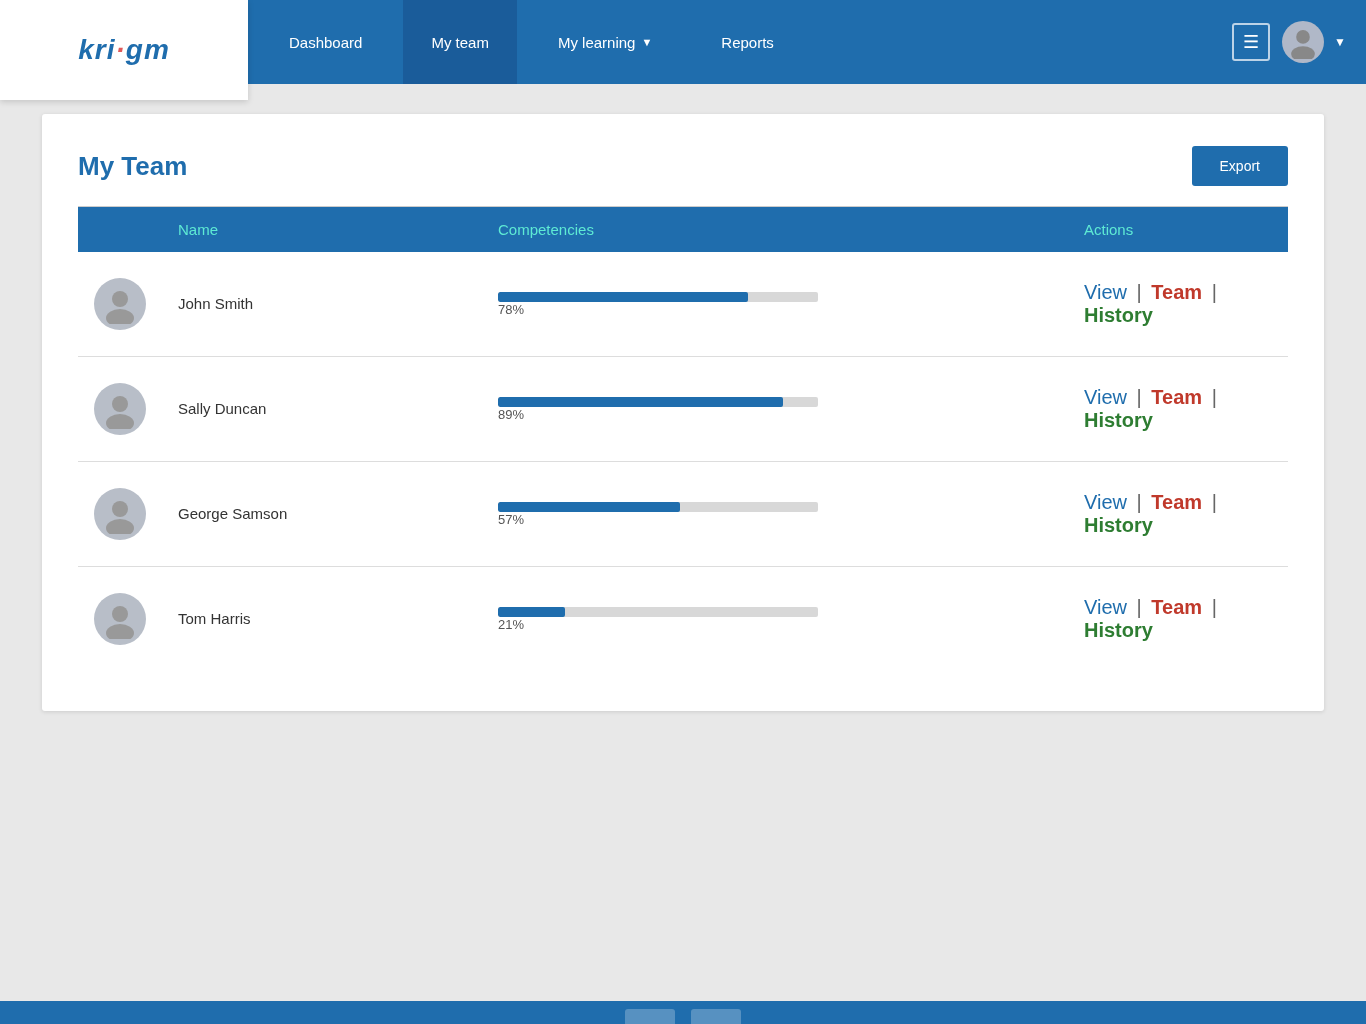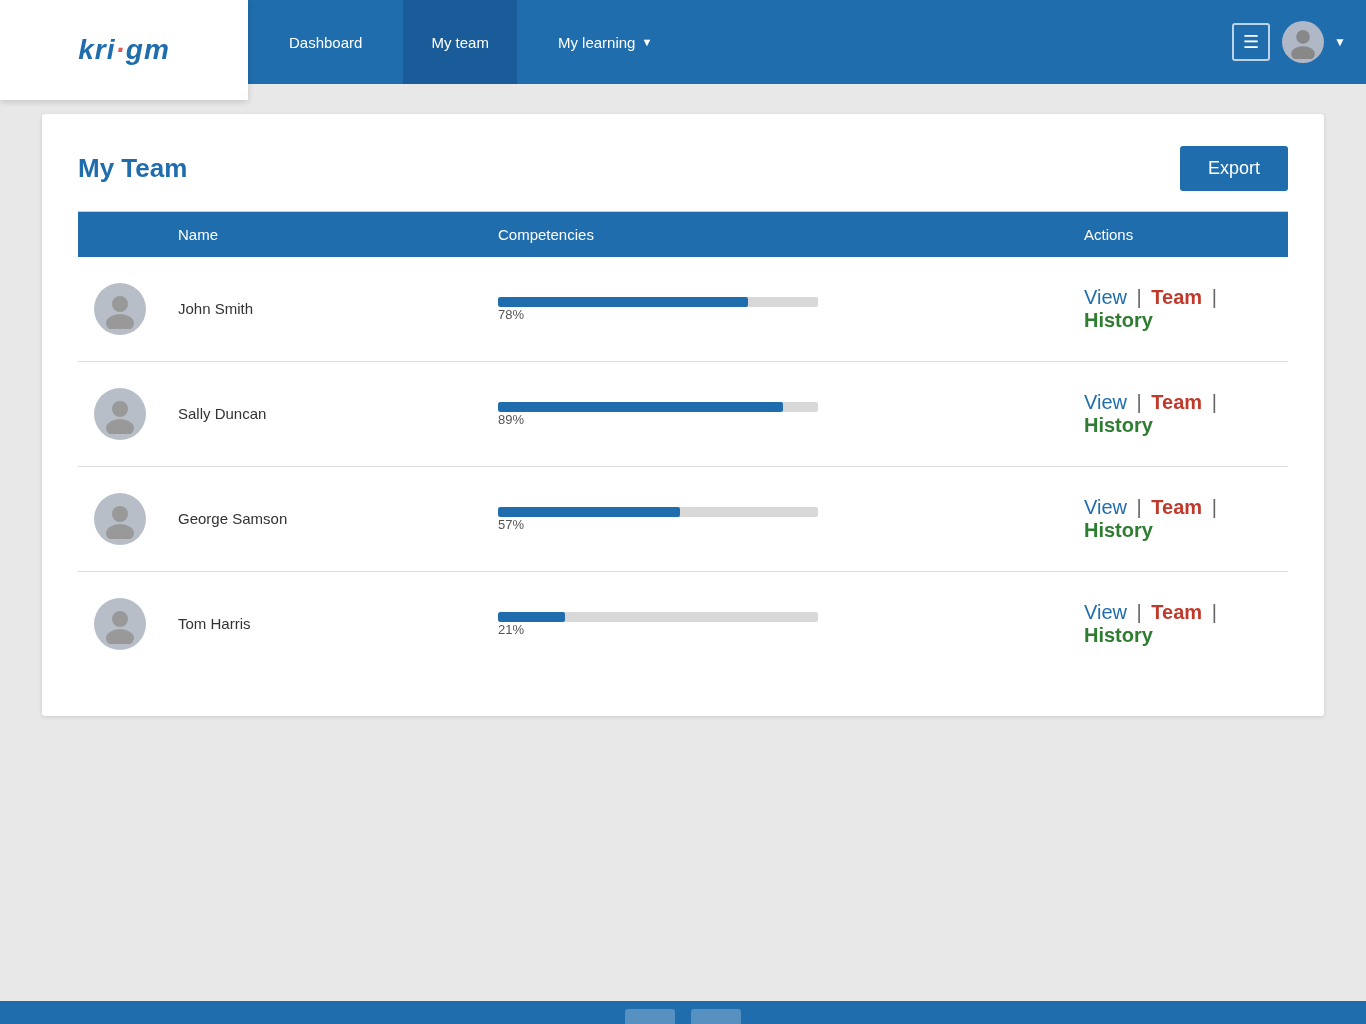--- a/index.html
+++ b/index.html
@@ -146,41 +146,41 @@
       font-size: 26px;
       font-weight: bold;
       color: #1f6dad;
     }
 
     .export-btn {
       background: #1f6dad;
       color: #fff;
       border: none;
       padding: 12px 28px;
-      font-size: 18px;
+      font-size: 14px;
       cursor: pointer;
       border-radius: 3px;
     }
 
     .divider {
       border: none;
       border-top: 1px solid #ccc;
       margin-bottom: 0;
     }
 
     
     .team-table {
       width: 100%;
       border-collapse: collapse;
       margin-top: 0;
     }
 
     .team-table thead tr {
       background: #1f6dad;
-      color: #ffffff;
+      color: #5eead4;
     }
 
     .team-table thead th {
       padding: 14px 16px;
       text-align: left;
       font-weight: normal;
       font-size: 15px;
     }
 
     .team-table thead th:first-child {
@@ -313,20 +313,21 @@
     </span>
   </div>
 
   <nav>
     <a class="nav-item">Dashboard</a>
     <a class="nav-item active">My team</a>
     <a class="nav-item">
       <span>My learning</span>
       <span class="dropdown-arrow">▼</span>
     </a>
+    <a class="nav-item">Reports</a>
   </nav>
 
   <div class="nav-right">
     <button class="nav-icon-btn">
       ☰
     </button>
     <div style="display:flex;align-items:center;gap:6px;">
       <div class="avatar-circle">
         <svg class="avatar-icon-svg" viewBox="0 0 40 40" fill="none" xmlns="http://www.w3.org/2000/svg">
           <circle cx="20" cy="14" r="8" fill="#888"></circle>

